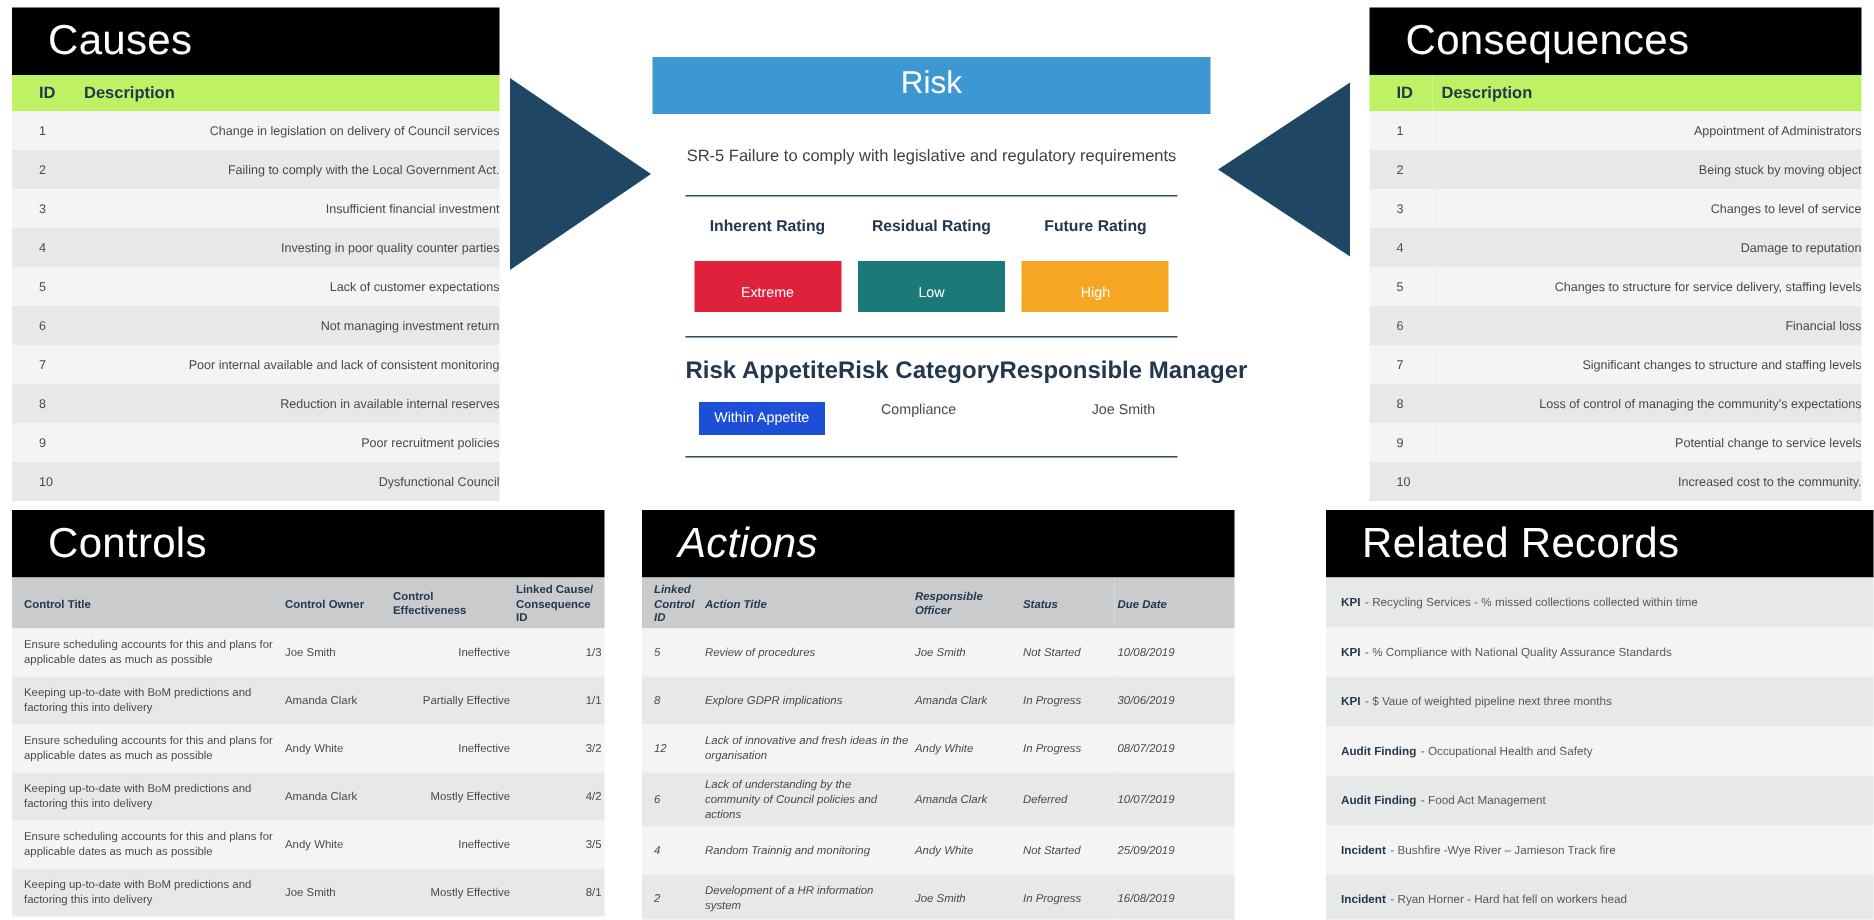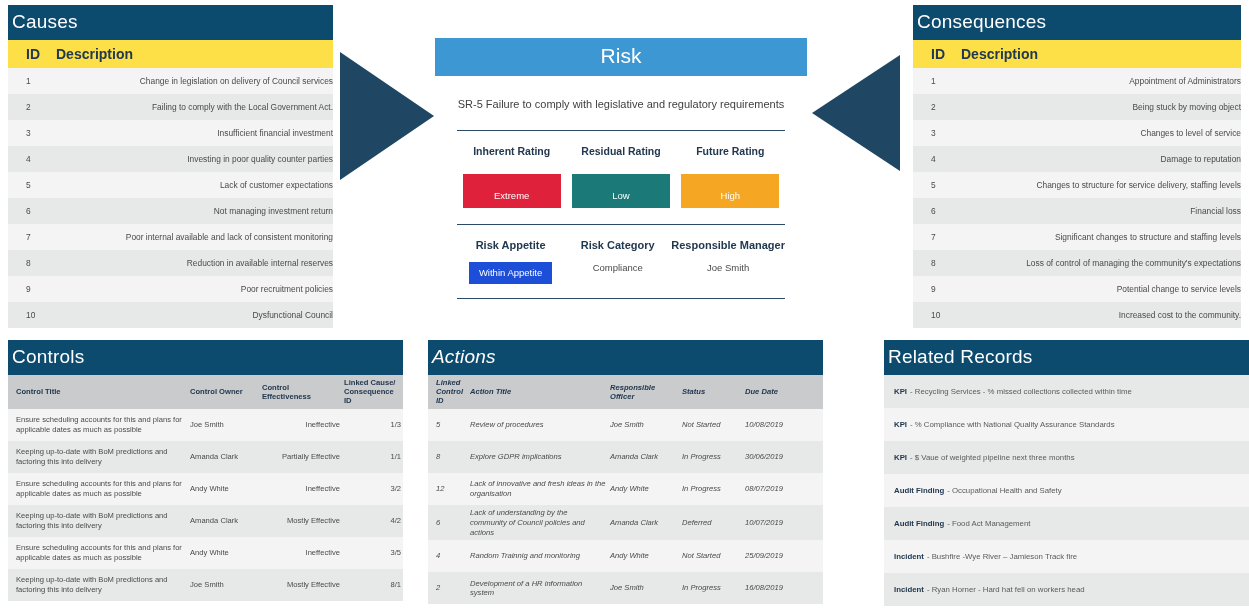--- a/index.html
+++ b/index.html
@@ -7,35 +7,35 @@
     width: 1249px; height: 613px;
     background: #ffffff;
     font-family: "Liberation Sans", sans-serif;
     overflow: hidden;
   }
   .page { position: relative; width: 1249px; height: 613px; }
 
   
   .panel { position: absolute; }
   .panel-head {
-    background: #0c4a6e;
+    background: #000000;
     color: #ffffff;
-    font-size: 19px;
+    font-size: 28px;
     font-weight: 400;
     letter-spacing: .2px;
-    padding: 6px 0 7px 4px;
+    padding: 6px 0 7px 24px;
     line-height: 1.15;
   }
 
   
   .idtable { width: 100%; border-collapse: collapse; table-layout: fixed; }
   .idtable thead th {
-    background: #fde047;
+    background: #bef264;
     color: #22384f;
-    font-size: 14px;
+    font-size: 11px;
     font-weight: bold;
     text-align: left;
     padding: 6px 0 6px 0;
     height: 22px;
   }
   .idtable td {
     font-size: 8.4px;
     color: #4a4a4a;
     padding: 0;
     height: 26px;
@@ -71,21 +71,21 @@
     display: block; width: 98px; margin: 0 auto;
     color: #ffffff; font-size: 9.5px;
     padding: 16px 0 7px 0; text-align: center;
   }
   .meta-grid {
     display: grid; grid-template-columns: 1fr 1fr 1fr;
     padding: 14px 22px 14px 22px;
   }
   .meta-cell { text-align: center; }
   .meta-label {
-    font-size: 11px; font-weight: bold; color: #22384f;
+    font-size: 16px; font-weight: bold; color: #22384f;
     margin-bottom: 11px; white-space: nowrap;
   }
   .meta-value { font-size: 9.5px; color: #4a4a4a; }
   .meta-chip {
     display: inline-block; color: #fff; font-size: 9.5px;
     padding: 5px 10px 6px 10px;
   }
 
   
   .arrow { position: absolute; width: 0; height: 0; }

